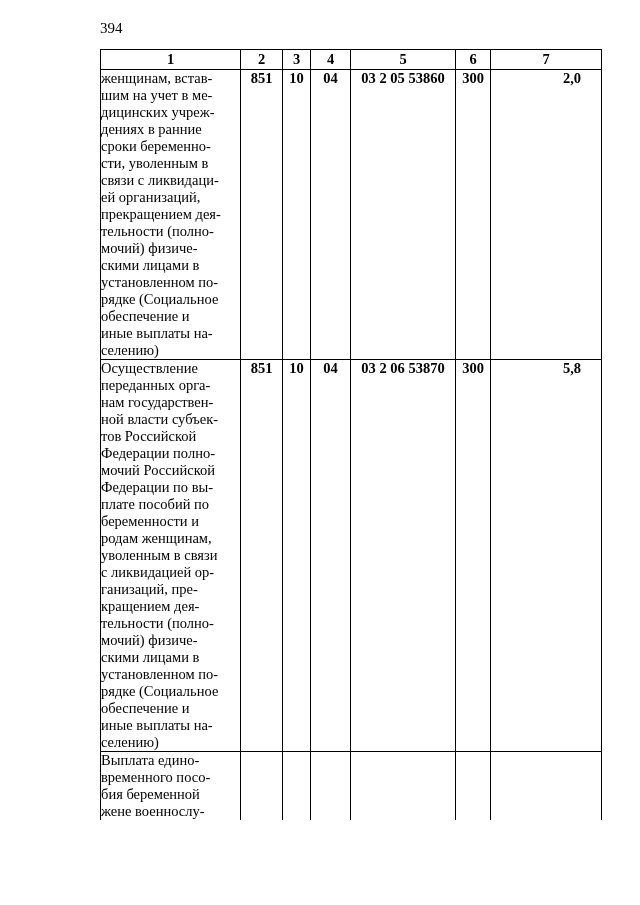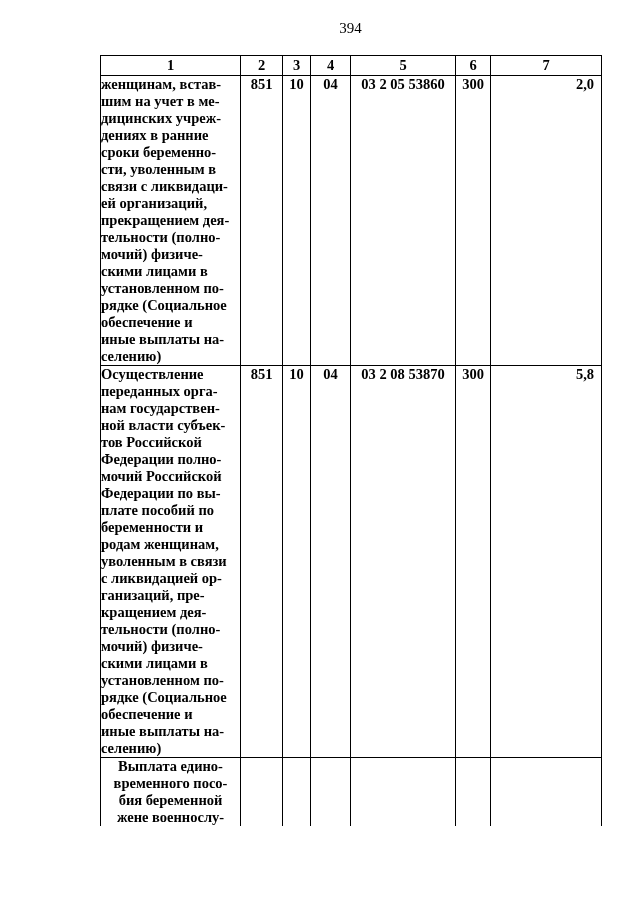--- a/index.html
+++ b/index.html
@@ -9,22 +9,21 @@
   body {
     width: 640px;
     height: 905px;
     background: #ffffff;
     color: #000000;
     font-family: "Liberation Serif", serif;
     overflow: hidden;
   }
   .page-number {
     width: 501px;
-    margin: 20px 0 18px 100px;
-    text-align: center;
+    margin: 20px 0 12px 100px;
     font-size: 15px;
   }
   table.budget {
     border-collapse: collapse;
     table-layout: fixed;
     width: 501px;
     margin-left: 100px;
     font-size: 14.5px;
     line-height: 17px;
   }
@@ -38,36 +37,34 @@
   table.budget th {
     font-weight: bold;
     height: 19px;
     text-align: center;
     vertical-align: middle;
   }
   td.cell-text {
     padding: 0 3px 1px 4px;
     white-space: pre-line;
     text-align: left;
-    font-weight: bold;
   }
   td.cell-val {
     vertical-align: bottom;
     text-align: center;
     padding: 0 0 1px 0;
     font-weight: bold;
   }
   td.cell-val.right {
     text-align: right;
-    padding-right: 7px;
+    padding-right: 20px;
   }
   tr.row-cut td {
     border-bottom: none;
     height: 66px;
-    text-align: center;
   }
 </style>
 </head>
 <body>
 
 <div class="page-number">394</div>
 
 <table class="budget">
   <colgroup>
     <col style="width:140px">
@@ -135,21 +132,21 @@
 мочий) физиче-
 скими лицами в
 установленном по-
 рядке (Социальное
 обеспечение и
 иные выплаты на-
 селению)</td>
       <td class="cell-val">851</td>
       <td class="cell-val">10</td>
       <td class="cell-val">04</td>
-      <td class="cell-val">03 2 08 53870</td>
+      <td class="cell-val">03 2 06 53870</td>
       <td class="cell-val">300</td>
       <td class="cell-val right">5,8</td>
     </tr>
     <tr class="row-cut">
       <td class="cell-text">Выплата едино-
 временного посо-
 бия беременной
 жене военнослу-</td>
       <td class="cell-val"></td>
       <td class="cell-val"></td>

